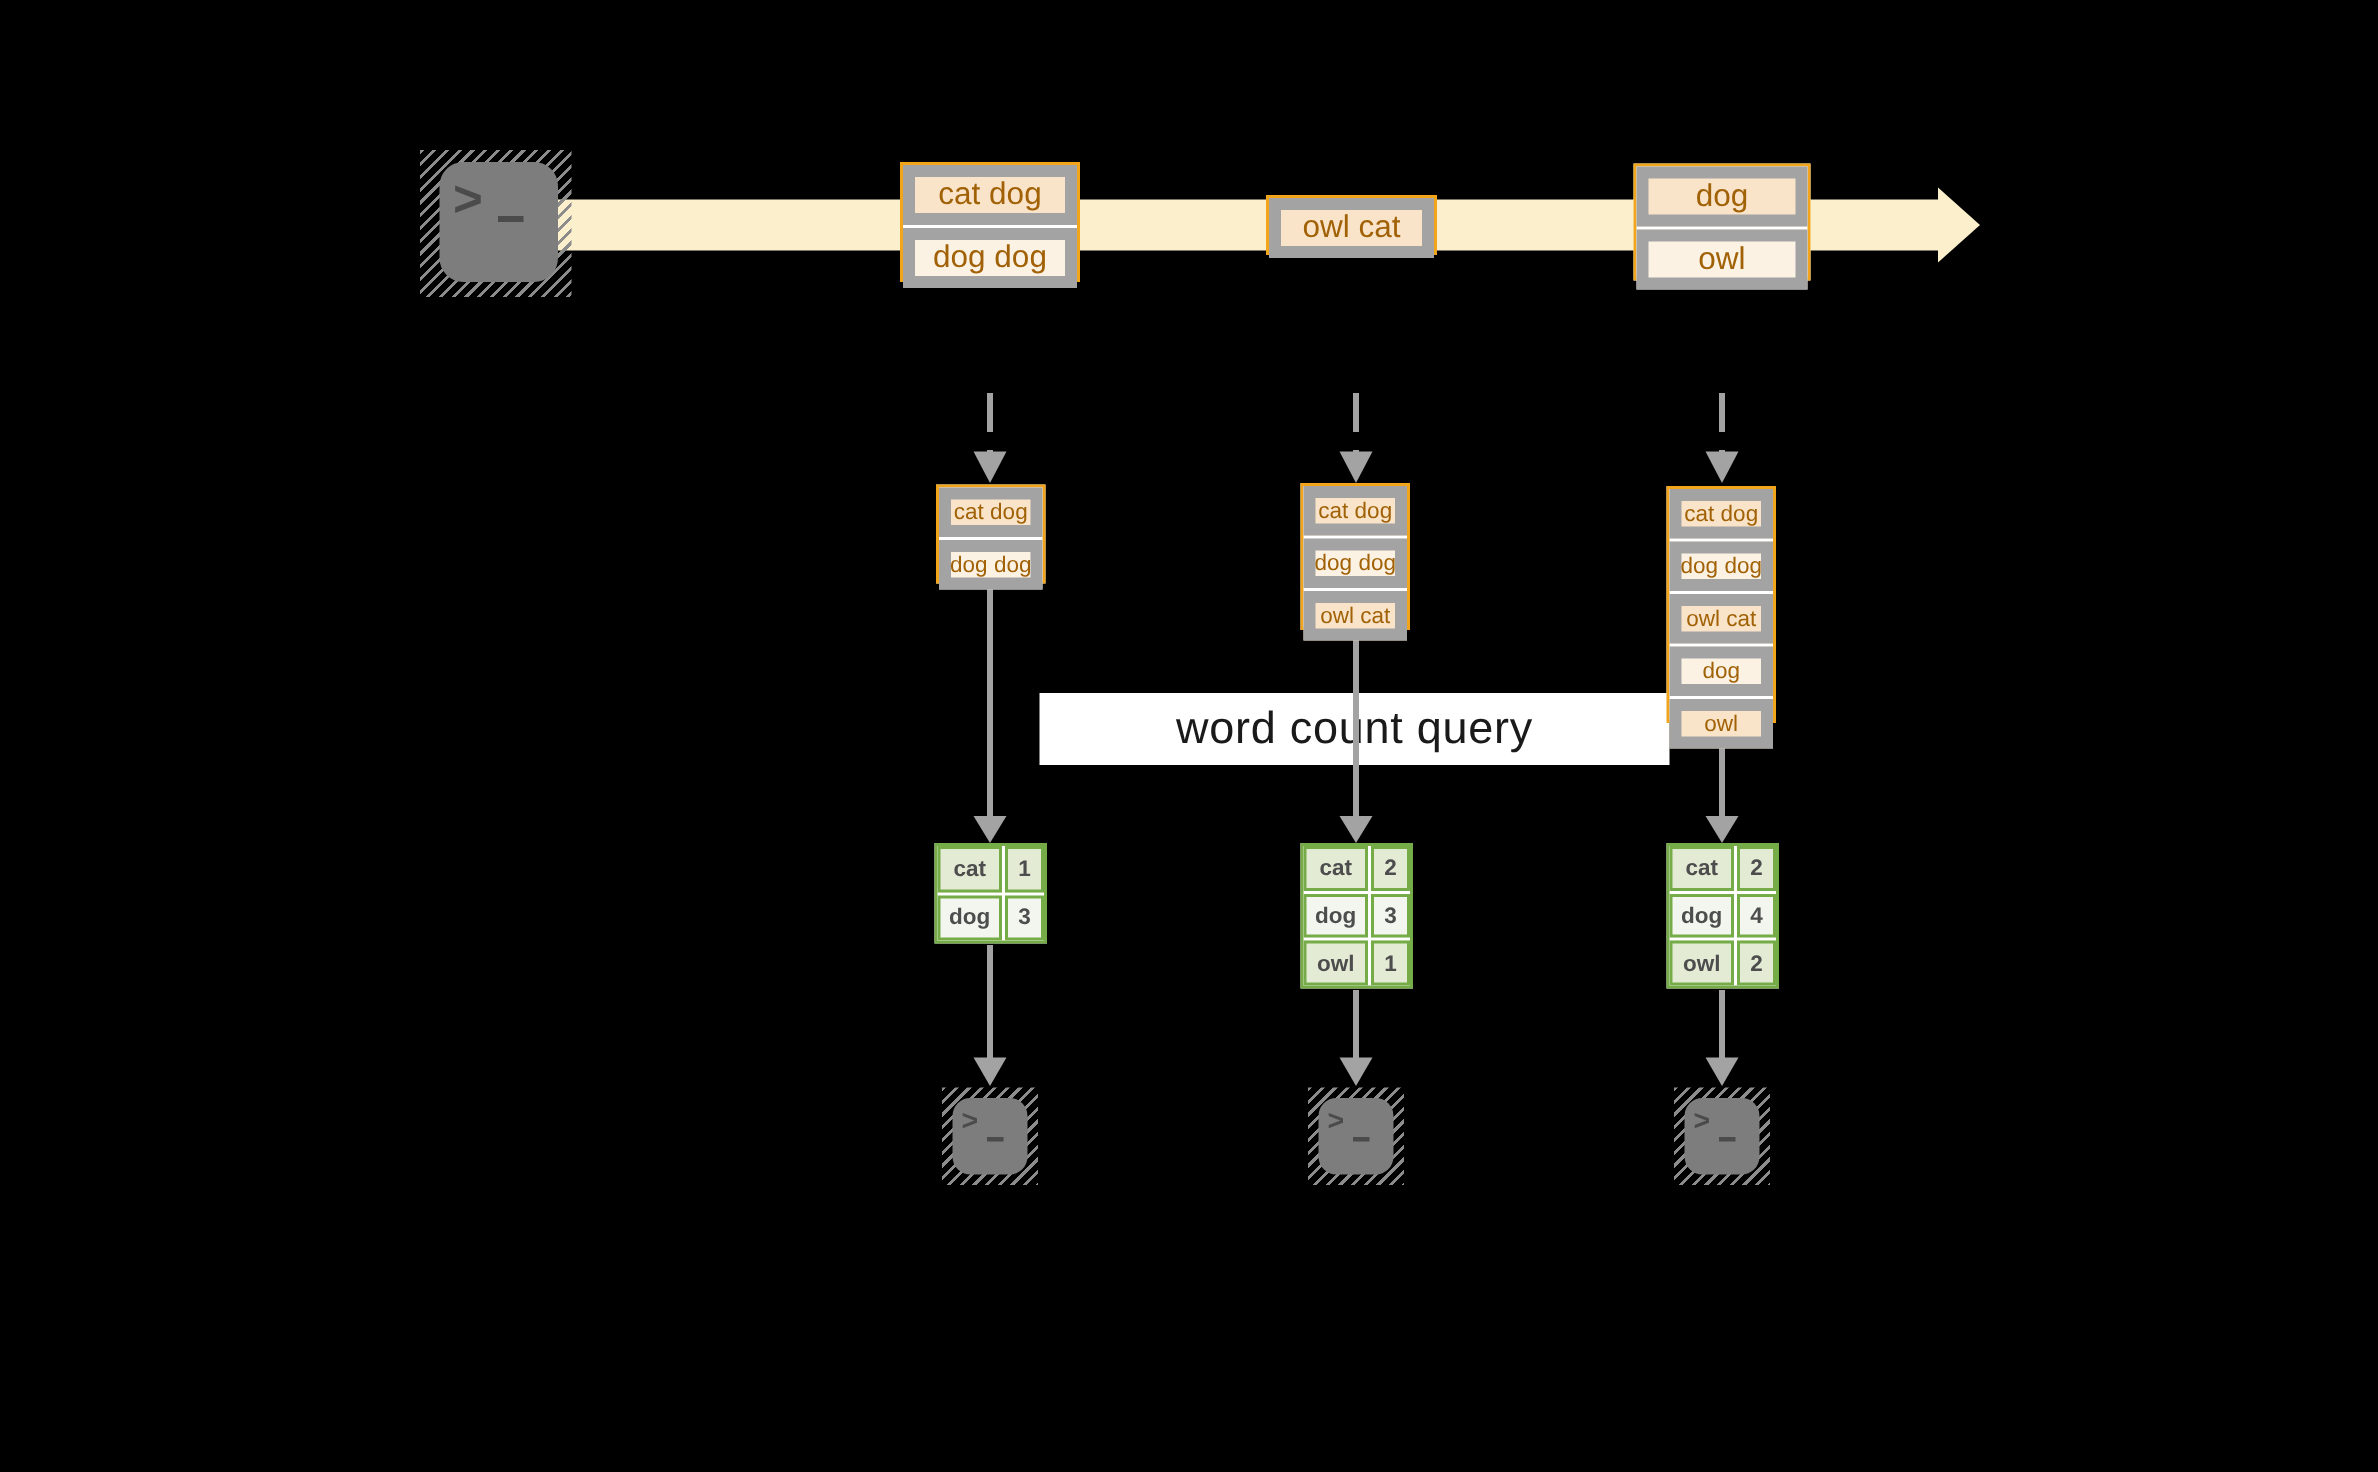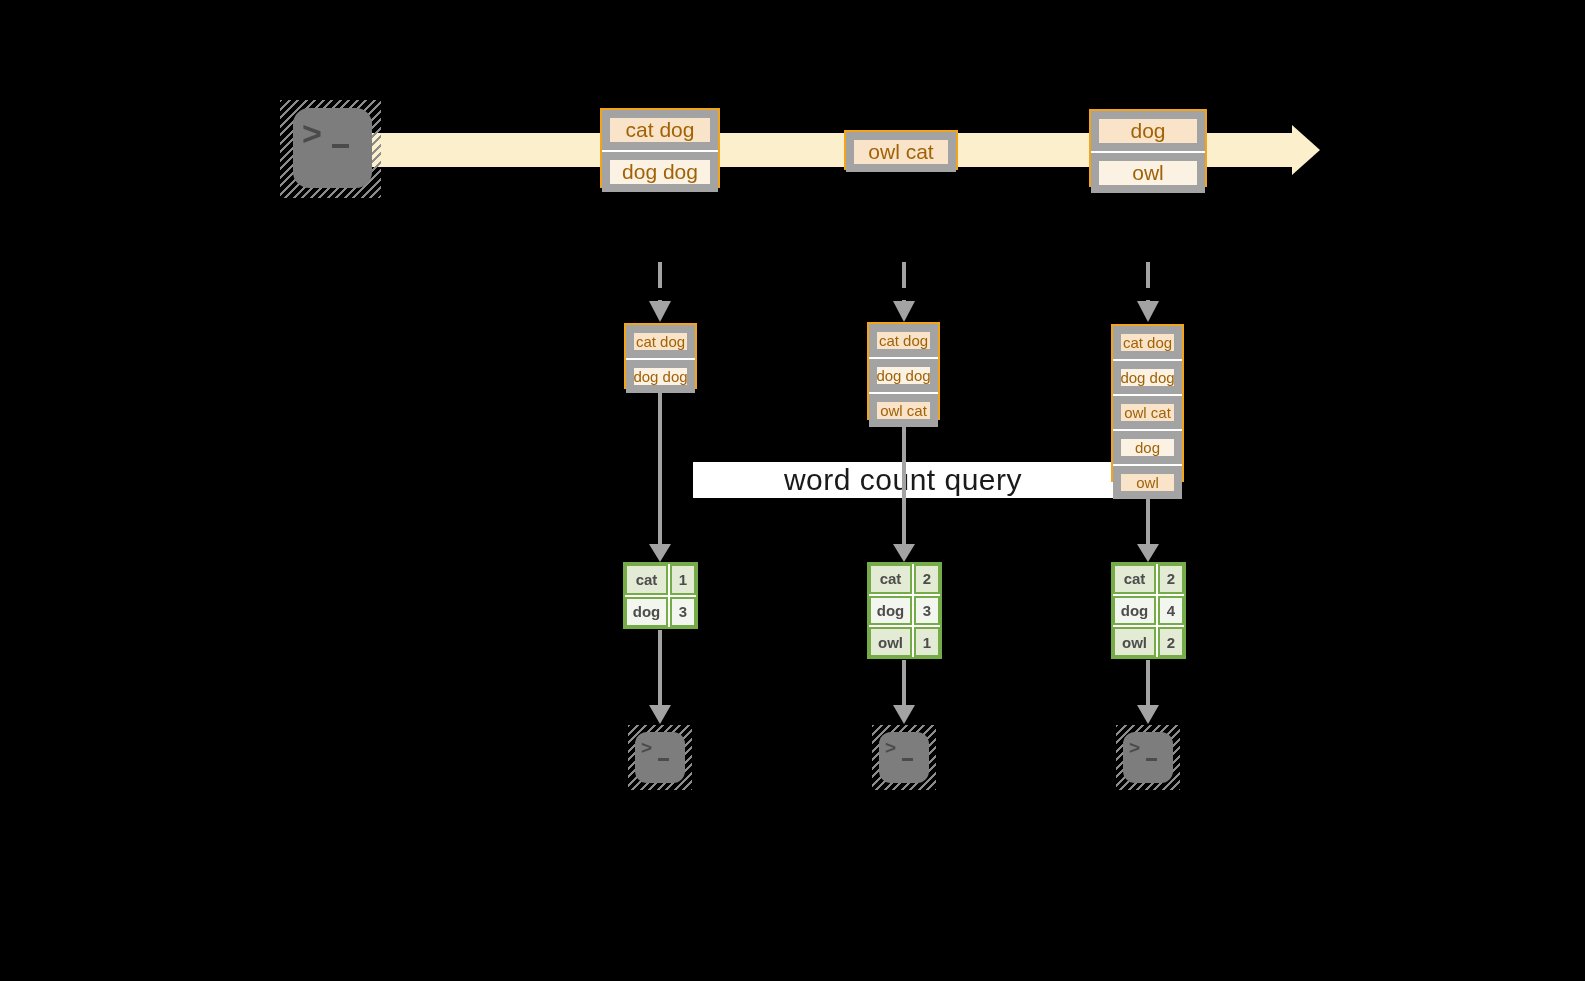--- a/index.html
+++ b/index.html
@@ -24,21 +24,21 @@
   .st-font { font-size:15px; }
   
   .gtable { position:absolute; z-index:5; box-sizing:border-box; background:#ffffff;
           border:2px solid #76AC48; display:grid; grid-template-columns:1.65fr 1fr;
           grid-auto-rows:1fr; gap:2px;font-weight:bold; }
   .gcell { box-sizing:border-box; border:2px solid #76AC48; background:#E3EBD5;
           color:#4d4d4d; font-size:15px; display:flex; align-items:center;
           justify-content:center; white-space:nowrap; }
   .gcell.light { background:#F3F6EE; }
   
-  .query { position:absolute; left:693px; top:462px; width:420px; height:36px;
+  .query { position:absolute; left:693px; top:462px; width:420px; height:48px;
           background:#ffffff; z-index:3; display:flex; align-items:center;
           justify-content:center; }
   .query span { font-size:30px; color:#1a1a1a; letter-spacing:0.5px; }
   
   .arrows { position:absolute; left:0; top:0; z-index:4; pointer-events:none; }
   
   .term { position:absolute; z-index:5;
           background:repeating-linear-gradient(135deg, #8C8C8C 0px, #8C8C8C 2px,
                      transparent 2px, transparent 6px); }
   .term-inner { position:absolute; background:#7D7D7D; }

